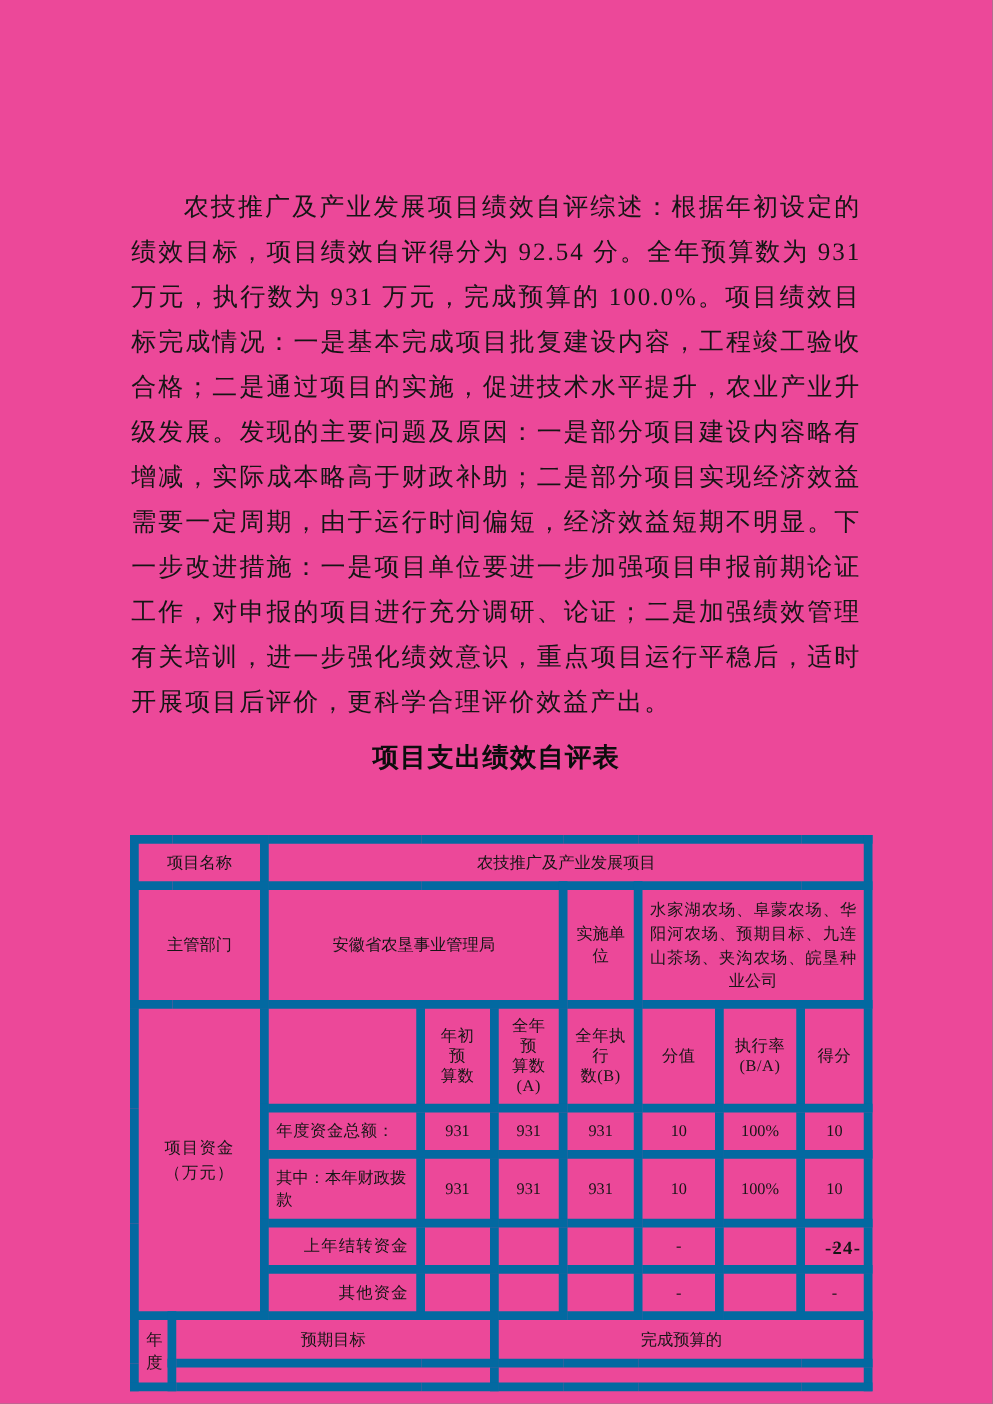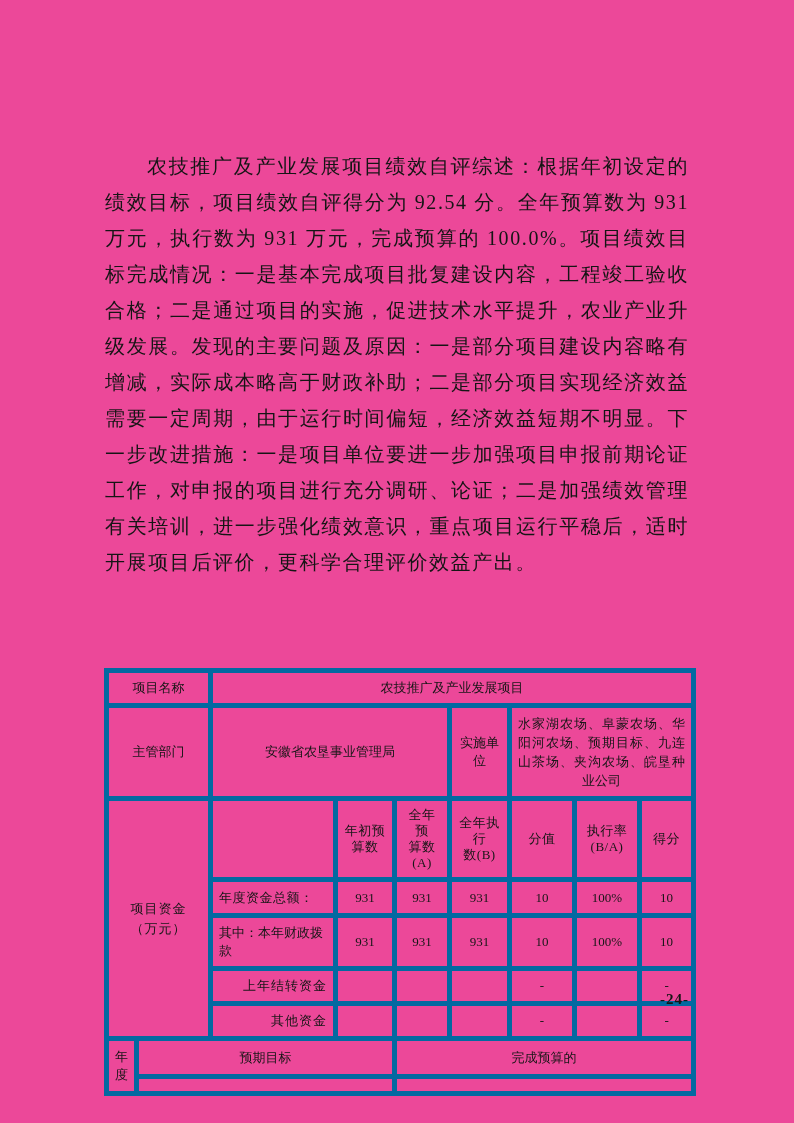--- a/index.html
+++ b/index.html
@@ -21,21 +21,21 @@
   .tbl-subtitle{
     position:absolute;left:105px;top:626px;width:584px;text-align:center;
     font-size:13.5px;letter-spacing:1px;color:#222;
   }
   table.selfeval{
     position:absolute;left:104px;top:668px;width:587px;
     border-collapse:collapse;table-layout:fixed;
     font-size:13px;color:#161616;
   }
   table.selfeval td{
-    border:5px solid #0369a1;vertical-align:middle;
+    border:7px solid #0369a1;vertical-align:middle;
     padding:6px;overflow:hidden;
   }
   .c{text-align:center;}
   .pre{white-space:pre-line;}
   .hdr{line-height:16px;letter-spacing:0.5px;}
   .funds-label{line-height:20px;letter-spacing:1px;}
   .lbl-left{text-align:left;padding-left:3px;letter-spacing:0.5px;}
   .lbl-tight{text-align:left;padding-left:1px;letter-spacing:0;}
   .lbl-right{text-align:right;padding-right:2px;letter-spacing:1px;}
   .lbl-right2{text-align:right;padding-right:18px;letter-spacing:1px;}
@@ -52,20 +52,21 @@
     font-weight:bold;
   }
 </style>
 </head>
 <body>
 
 <div class="page">
 
   <div class="summary">农技推广及产业发展项目绩效自评综述：根据年初设定的绩效目标，项目绩效自评得分为 92.54 分。全年预算数为 931 万元，执行数为 931 万元，完成预算的 100.0%。项目绩效目标完成情况：一是基本完成项目批复建设内容，工程竣工验收合格；二是通过项目的实施，促进技术水平提升，农业产业升级发展。发现的主要问题及原因：一是部分项目建设内容略有增减，实际成本略高于财政补助；二是部分项目实现经济效益需要一定周期，由于运行时间偏短，经济效益短期不明显。下一步改进措施：一是项目单位要进一步加强项目申报前期论证工作，对申报的项目进行充分调研、论证；二是加强绩效管理有关培训，进一步强化绩效意识，重点项目运行平稳后，适时开展项目后评价，更科学合理评价效益产出。</div>
 
+  <div class="tbl-title">项目支出绩效自评表</div>
 
 
   <table class="selfeval">
     <colgroup>
       <col style="width:30px">
         <col style="width:74px">
         <col style="width:125px">
       <col style="width:59px">
         <col style="width:55px">
         <col style="width:60px">

